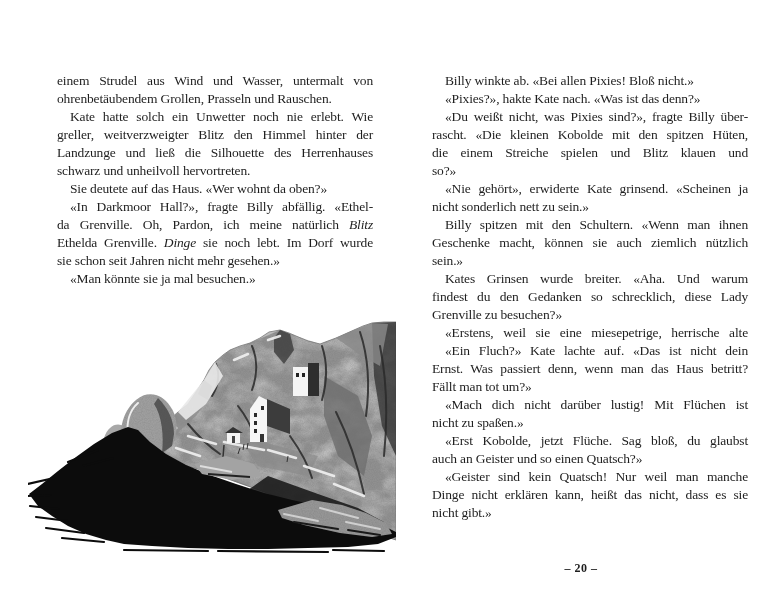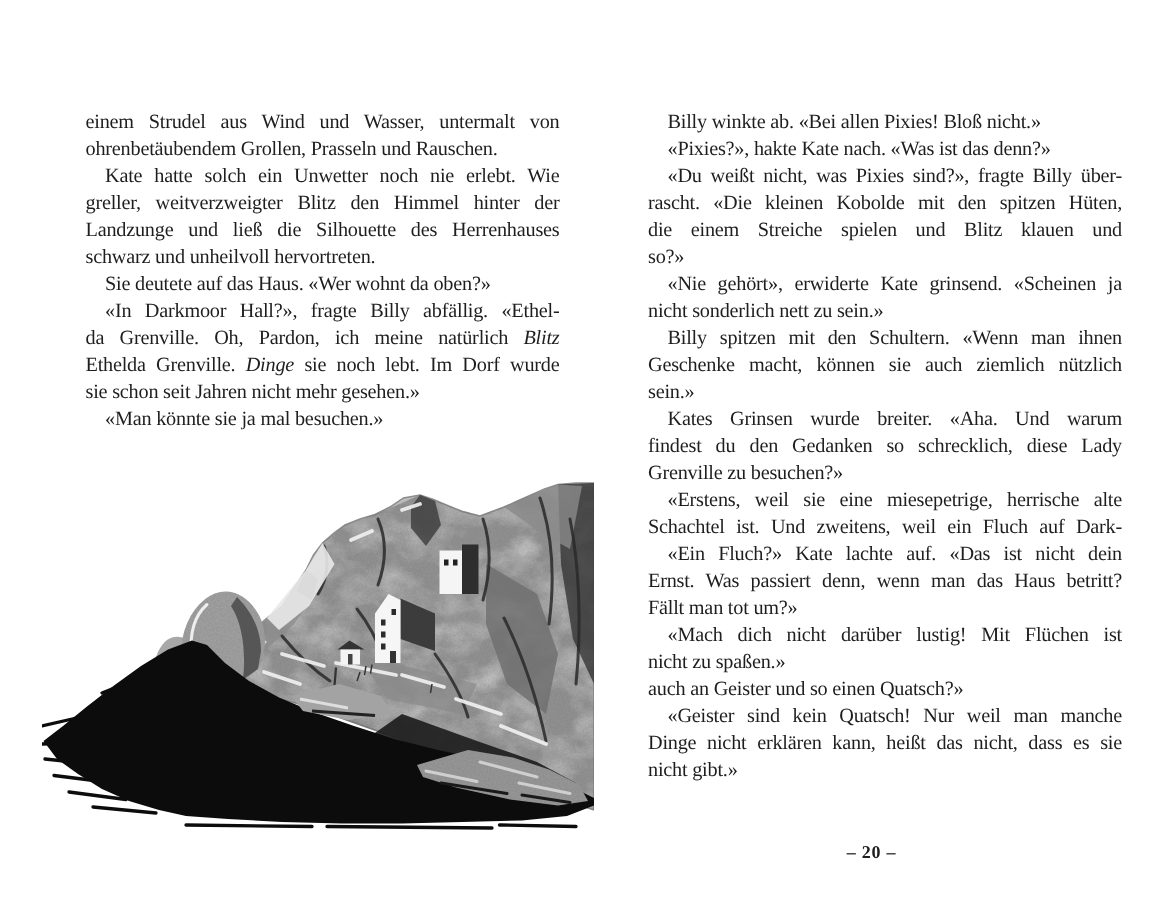--- a/index.html
+++ b/index.html
@@ -52,26 +52,26 @@
       <div class="line end">so?»</div>
       <div class="line indent">«Nie gehört», erwiderte Kate grinsend. «Scheinen ja</div>
       <div class="line end">nicht sonderlich nett zu sein.»</div>
       <div class="line indent">Billy spitzen mit den Schultern. «Wenn man ihnen</div>
       <div class="line">Geschenke macht, können sie auch ziemlich nützlich</div>
       <div class="line end">sein.»</div>
       <div class="line indent">Kates Grinsen wurde breiter. «Aha. Und warum</div>
       <div class="line">findest du den Gedanken so schrecklich, diese Lady</div>
       <div class="line end">Grenville zu besuchen?»</div>
       <div class="line indent">«Erstens, weil sie eine miesepetrige, herrische alte</div>
-      <div class="line">Schachtel ist. Und zweitens, weil ein Fluch auf Dark-</div>
       <div class="line indent">«Ein Fluch?» Kate lachte auf. «Das ist nicht dein</div>
       <div class="line">Ernst. Was passiert denn, wenn man das Haus betritt?</div>
       <div class="line end">Fällt man tot um?»</div>
       <div class="line indent">«Mach dich nicht darüber lustig! Mit Flüchen ist</div>
       <div class="line end">nicht zu spaßen.»</div>
+      <div class="line indent">«Erst Kobolde, jetzt Flüche. Sag bloß, du glaubst</div>
       <div class="line end">auch an Geister und so einen Quatsch?»</div>
       <div class="line indent">«Geister sind kein Quatsch! Nur weil man manche</div>
       <div class="line">Dinge nicht erklären kann, heißt das nicht, dass es sie</div>
       <div class="line end">nicht gibt.»</div>
     </div>
 
   <div class="folio">– 20 –</div>
 
   <div class="illo">
     <svg viewBox="0 0 368 270" xmlns="http://www.w3.org/2000/svg" role="img" aria-label="Black-and-white charcoal drawing of a rocky coastal cliff with small white houses perched above a dark sea">

